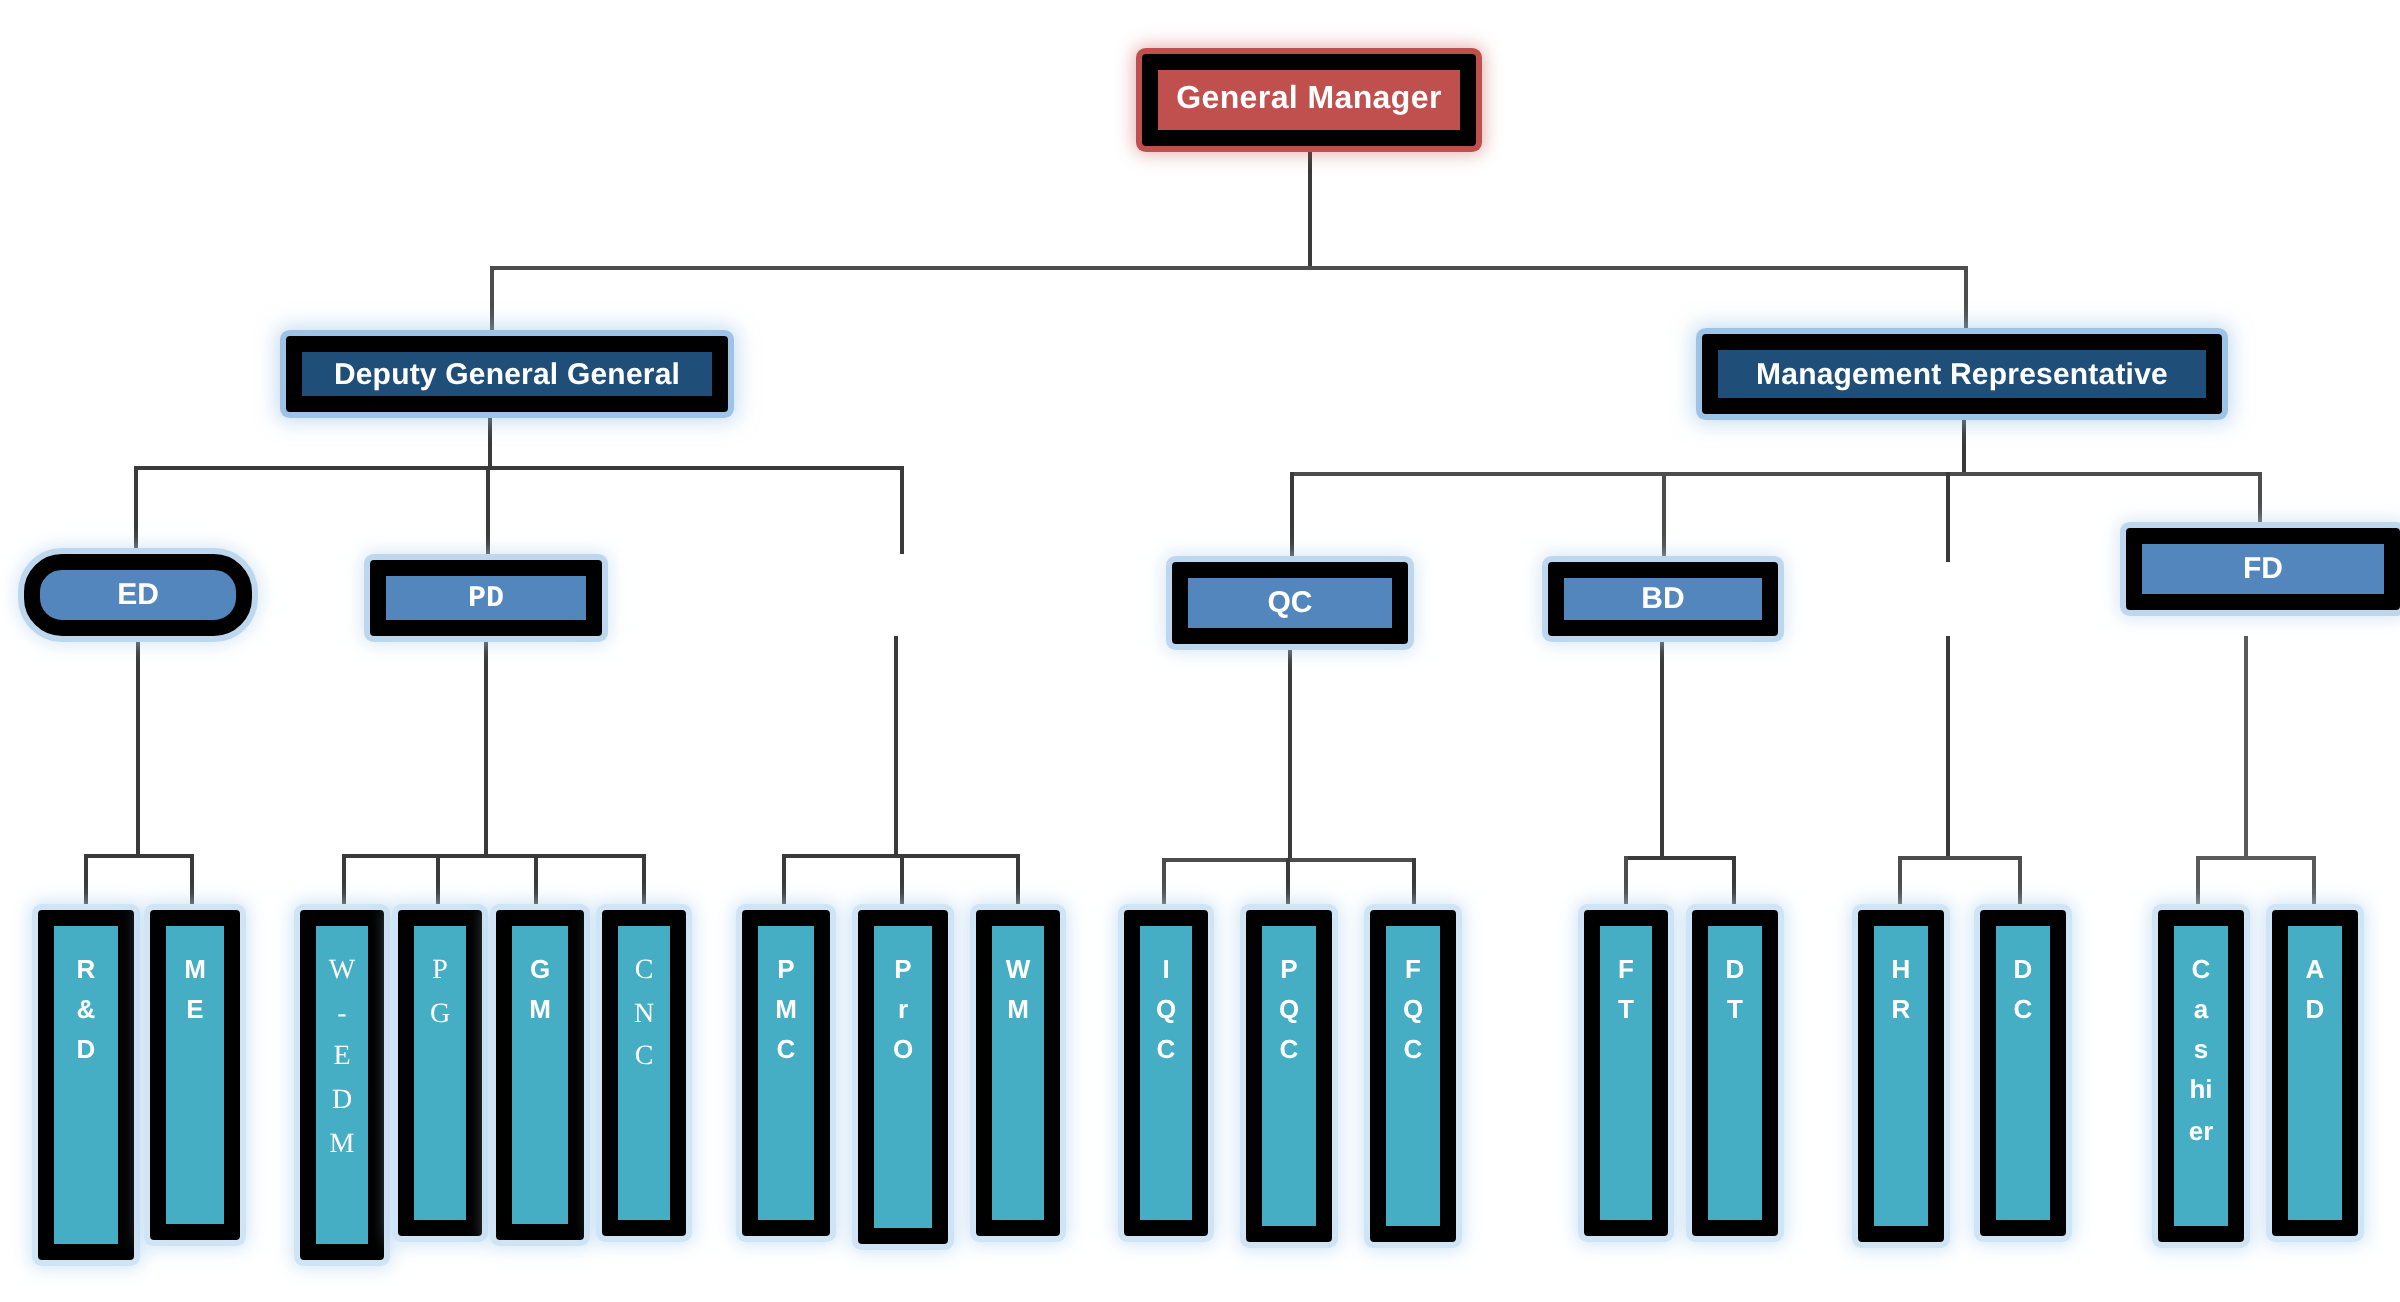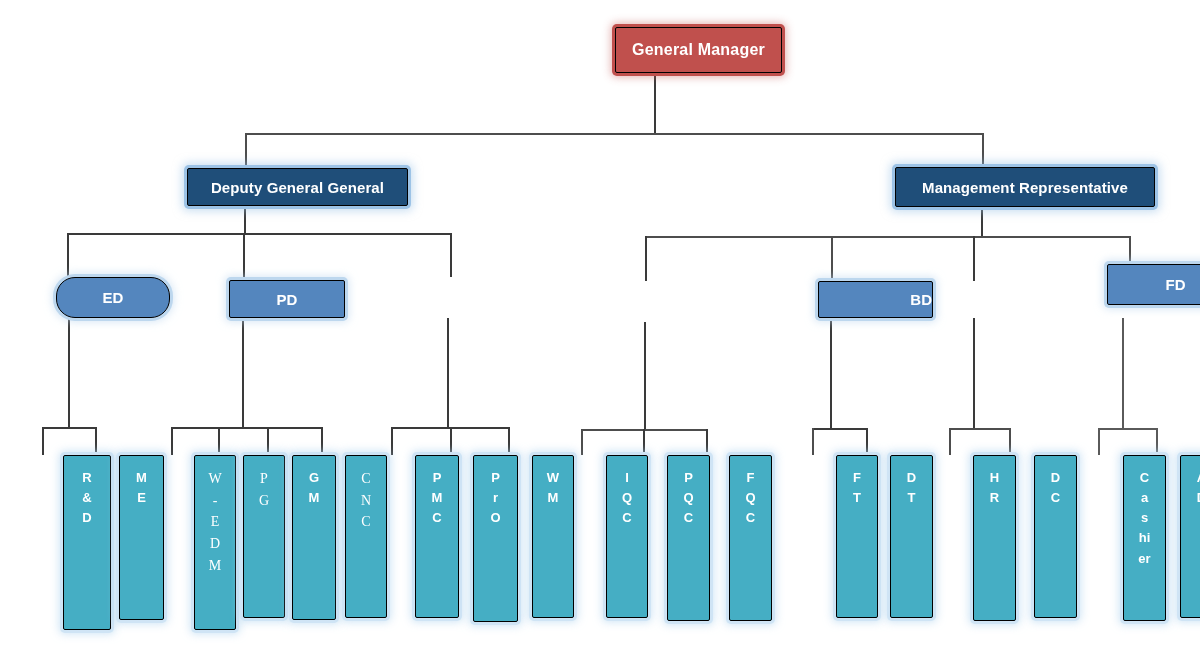--- a/index.html
+++ b/index.html
@@ -26,23 +26,22 @@
 
   
   .node{
     position:absolute;
     box-sizing:border-box;
     display:flex;
     align-items:center;
     justify-content:center;
     color:#ffffff;
     text-align:center;
-    border:1px solid #000000;
+    border:8px solid #000000;
     border-radius:2px;
-    margin-left:44px;
   }
 
   
   .node.root{
     background:#C0504D;
     font-size:16px;
     font-weight:bold;
     letter-spacing:.2px;
     box-shadow:0 0 0 3px #C0504D, 0 0 9px 4px rgba(192,80,77,.45);
   }
@@ -163,24 +162,27 @@
     <span>Deputy General General</span>
   </div>
 
   <div class="node l2" style="left:851px;top:167px;width:260px;height:40px;">
     <span>Management Representative</span>
   </div>
 
   <div class="node l3" style="left:12px;top:277px;width:114px;height:41px;border-radius:19px;">
     <span>ED</span>
   </div>
-  <div class="node l3" style="left:185px;top:280px;width:116px;height:38px;">
+  <div class="node l3" style="left:185px;top:280px;width:116px;height:38px;font-family:Liberation Mono, monospace;">
     <span>PD</span>
   </div>
-  <div class="node l3" style="left:774px;top:281px;width:115px;height:37px;justify-content:flex-end;">
+  <div class="node l3" style="left:586px;top:281px;width:118px;height:41px;">
+    <span>QC</span>
+  </div>
+  <div class="node l3" style="left:774px;top:281px;width:115px;height:37px;">
     <span>BD</span>
   </div>
   <div class="node l3" style="left:1063px;top:264px;width:137px;height:41px;">
     <span>FD</span>
   </div>
 
   <div class="node leaf" style="left:19px;top:455px;width:48px;height:175px;">
     <span class="leaf-text">R
 &amp;
 D</span>

